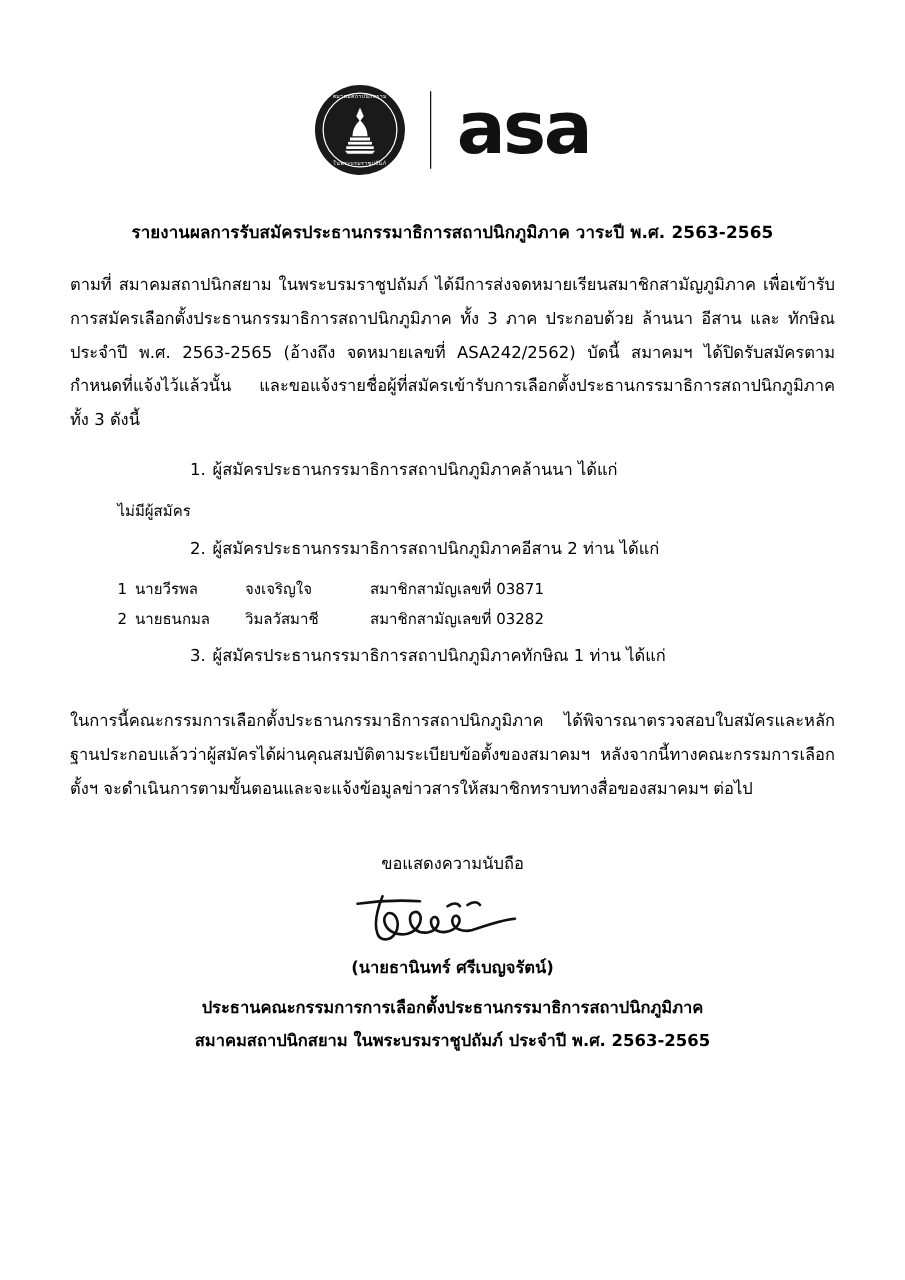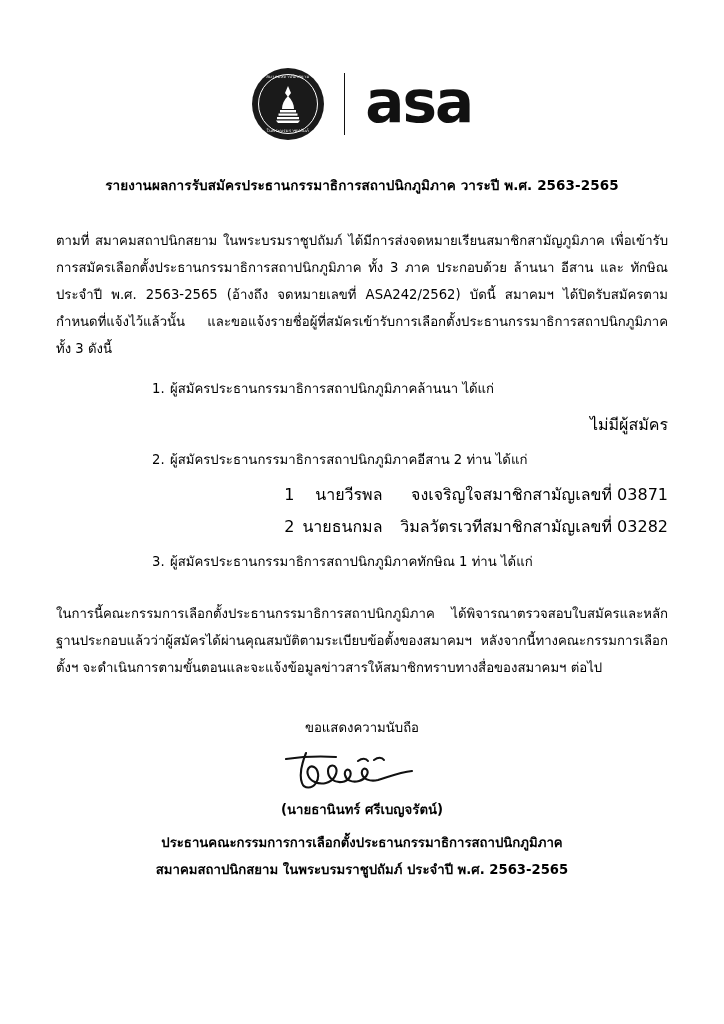--- a/index.html
+++ b/index.html
@@ -88,21 +88,21 @@
     color: #111111;
     line-height: 1;
     padding-bottom: 4px;
   }
 
   
   .doc-title {
     text-align: center;
     font-size: 13.5px;
     font-weight: 700;
-    margin-bottom: 31px;
+    margin-bottom: 19px;
     letter-spacing: 0.1px;
   }
   p.body-par {
     font-size: 13.2px;
     line-height: 2.05;
     text-align: justify;
     text-justify: inter-word;
     margin: 0 0 14px 0;
   }
 
@@ -112,24 +112,23 @@
     padding: 0 0 0 96px;
     font-size: 13.2px;
     line-height: 2.0;
   }
   ol.items > li {
     margin-bottom: 2px;
   }
   .num { display: inline-block; width: 18px; }
   .sub-line {
     padding-left: 38px;
-    font-size: 16px;
+    font-size: 12px;
     line-height: 2.0;
     white-space: nowrap;
-    text-align: right;
   }
   .sub-line .c1 { display: inline-block; width: 14px; }
   .sub-line .c2 { display: inline-block; width: 88px; }
   .sub-line .c3 { display: inline-block; width: 100px; }
   .sub-line .c4 { display: inline-block; }
 
   .center-line {
     text-align: center;
     font-size: 13.2px;
     line-height: 2.0;
@@ -200,21 +199,21 @@
 
   <ol class="items">
     <li>
       <span class="num">2.</span><span>ผู้สมัครประธานกรรมาธิการสถาปนิกภูมิภาคอีสาน 2 ท่าน ได้แก่</span>
     </li>
   </ol>
   <div class="sub-line">
     <span class="c1">1</span><span class="c2">นายวีรพล</span><span class="c3">จงเจริญใจ</span><span class="c4">สมาชิกสามัญเลขที่</span>&nbsp;<span>03871</span>
   </div>
   <div class="sub-line">
-    <span class="c1">2</span><span class="c2">นายธนกมล</span><span class="c3">วิมลวัตรเวที</span><span class="c4">สมาชิกสามัญเลขที่</span>&nbsp;<span>03282</span>
+    <span class="c1">2</span><span class="c2">นายธนกมล</span><span class="c3">วิมลวัสมาชี</span><span class="c4">สมาชิกสามัญเลขที่</span>&nbsp;<span>03282</span>
   </div>
 
   <ol class="items">
     <li>
       <span class="num">3.</span><span>ผู้สมัครประธานกรรมาธิการสถาปนิกภูมิภาคทักษิณ 1 ท่าน ได้แก่</span>
     </li>
   </ol>
 
   <div class="gap-md"></div>
 

